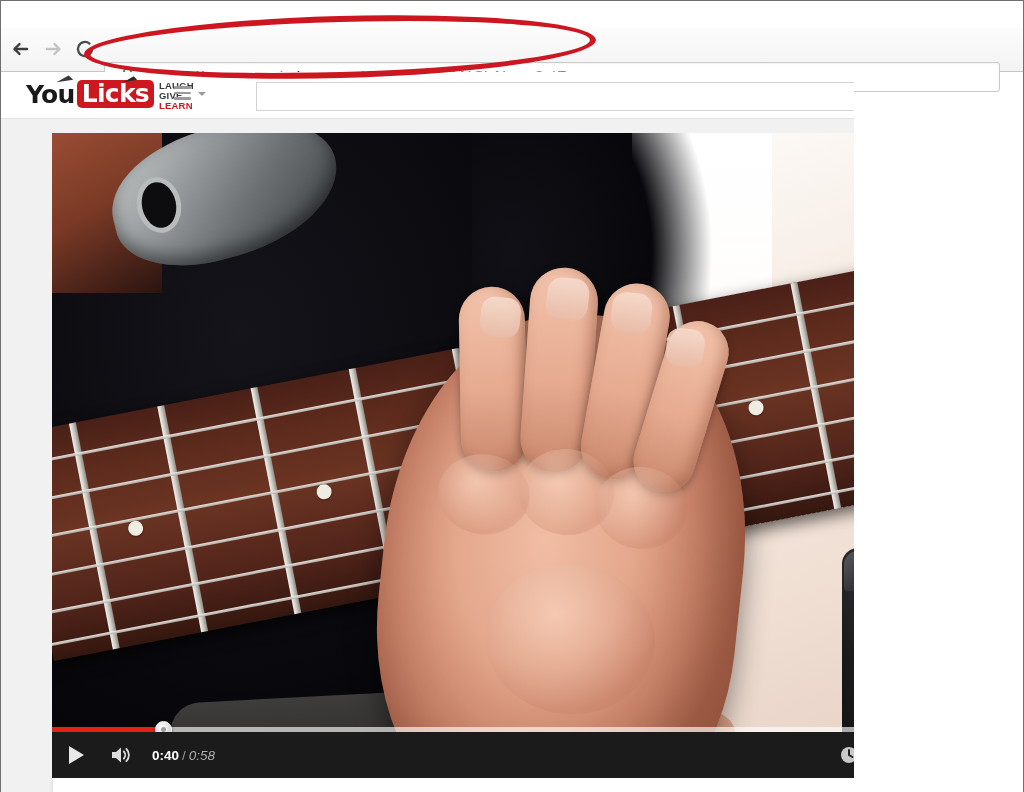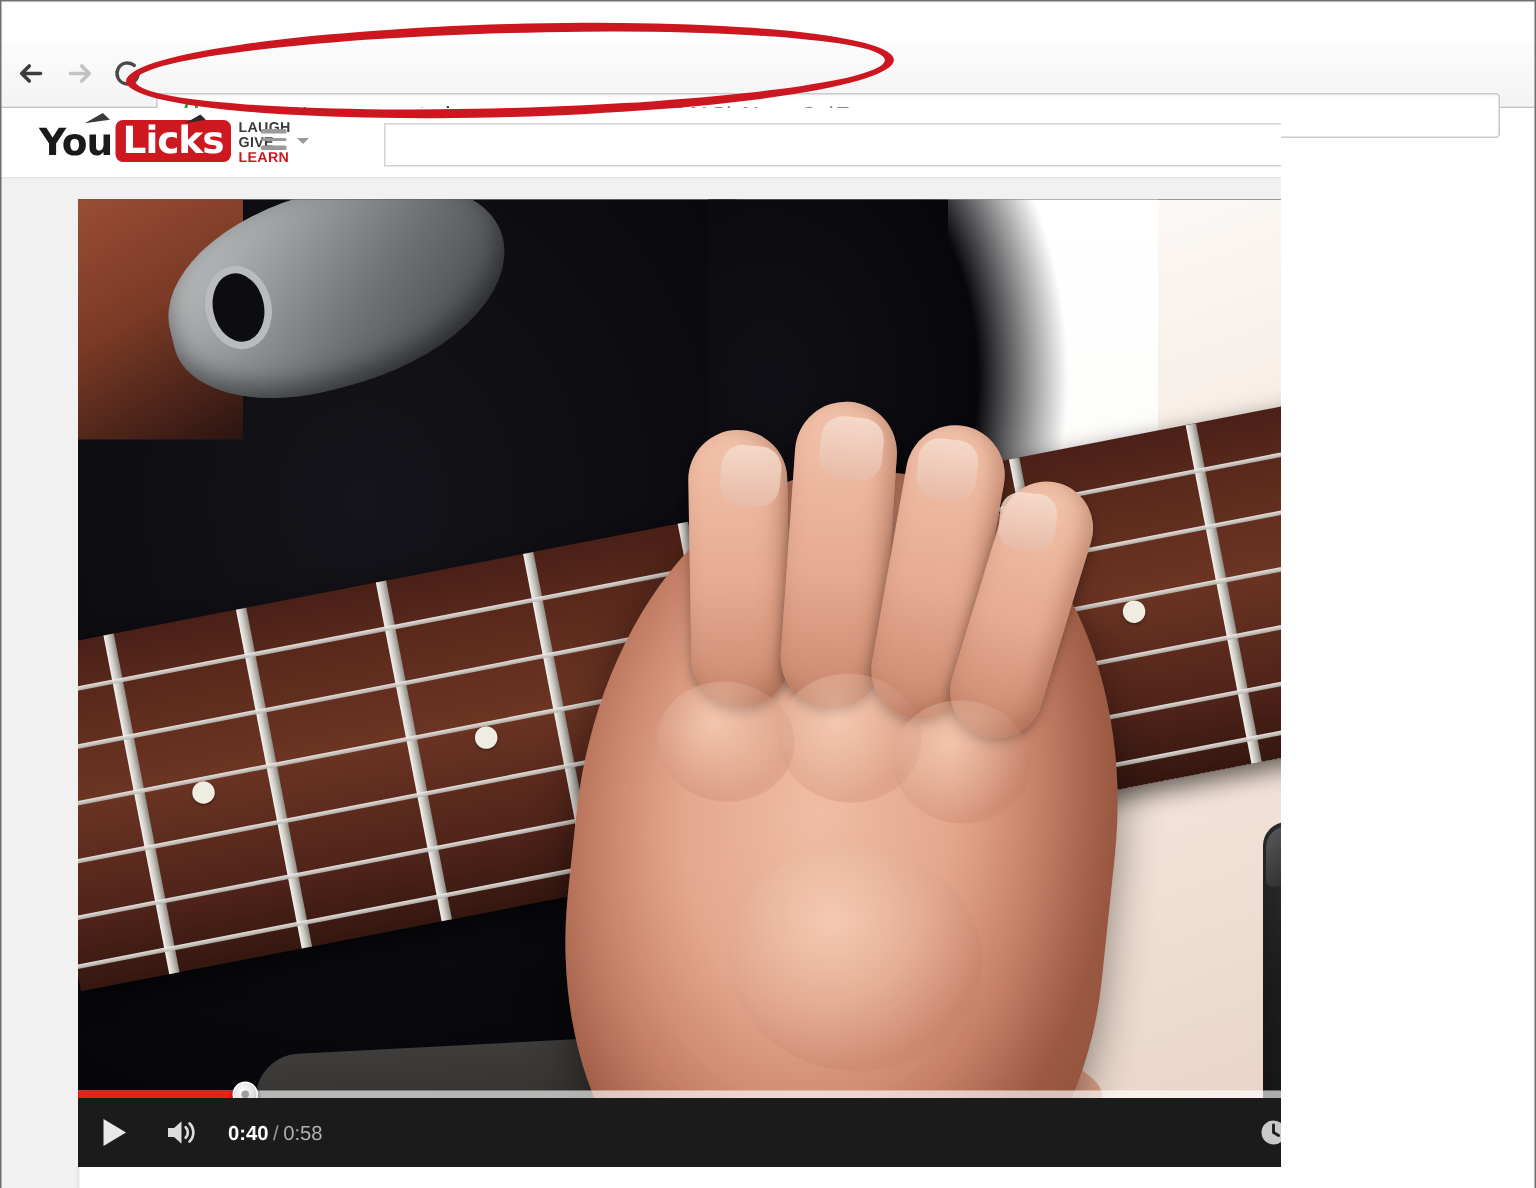--- a/index.html
+++ b/index.html
@@ -560,21 +560,21 @@
   .time-display {
     color: #dddddd;
     font-size: 13.5px;
     font-family: "Liberation Sans", sans-serif;
     margin-left: 8px;
     white-space: nowrap;
     flex: 0 0 auto;
   }
   .time-current { color: #ffffff; font-weight: bold; }
   .time-sep { color: #999999; margin: 0 3px; }
-  .time-total { color: #b0b0b0; }
+  .time-total { color: #b0b0b0; font-style: italic; }
   .ctrl-spacer { flex: 1 1 auto; }
 
   
   .action-bar {
     position: absolute;
     left: 52px; top: 706px;
     width: 958px;
     height: 72px;
     background: #ffffff;
     border: 1px solid #e4e4e4;

